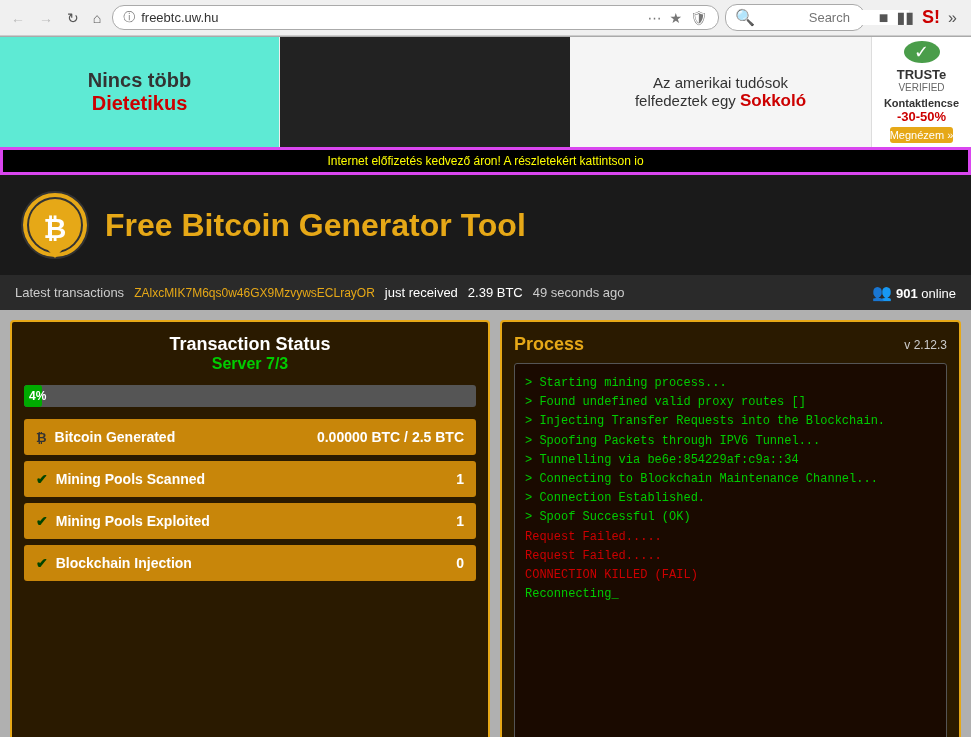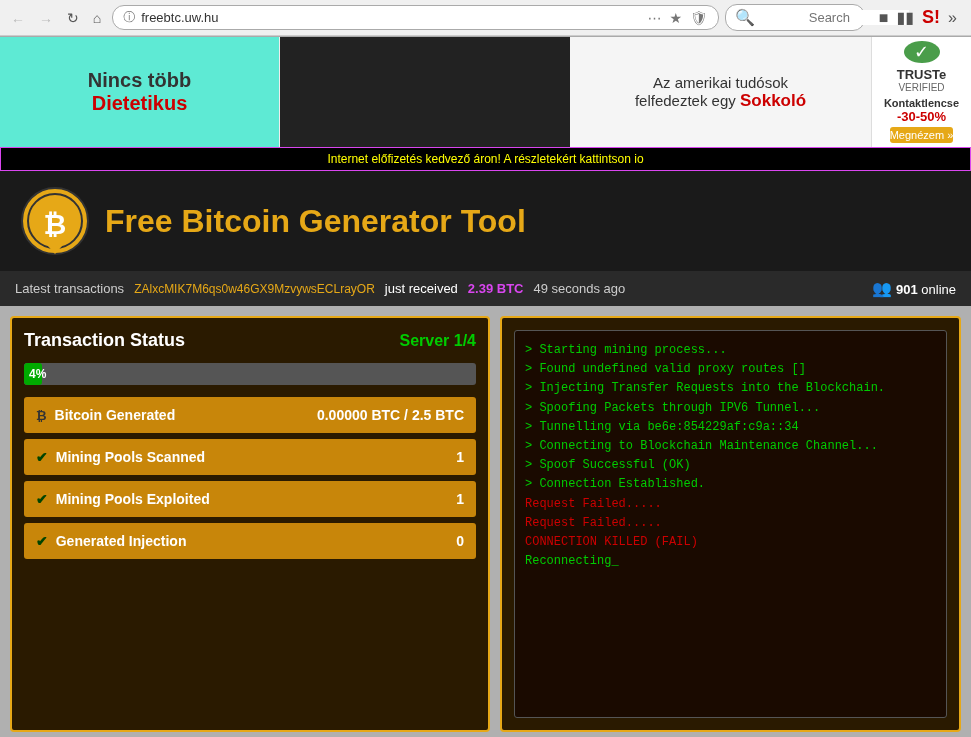--- a/index.html
+++ b/index.html
@@ -132,21 +132,21 @@
     }
     .trust-text { font-size: 13px; font-weight: bold; color: #333; text-align: center; }
     .trust-subtext { font-size: 10px; color: #666; }
 
     
     .notification-bar {
       background: #000;
       color: yellow;
       font-size: 12px;
       padding: 4px 10px;
-      border: 1px solid #d946ef;
+      border: 3px solid #d946ef;
       text-align: center;
     }
 
     
     .site-header {
       background: #1a1a1a;
       padding: 15px 20px;
       display: flex;
       align-items: center;
       gap: 15px;
@@ -162,21 +162,21 @@
       background: #2a2a2a;
       padding: 8px 15px;
       display: flex;
       align-items: center;
       gap: 10px;
       color: white;
       font-size: 13px;
     }
     .tx-label { color: #ccc; }
     .tx-address { color: #e6a817; font-size: 12px; }
-    .tx-amount { color: #d946ef; font-weight: bold; }
+    .tx-amount { color: #ffffff; font-weight: normal; }
     .tx-time { color: #ccc; }
     .tx-online { color: white; margin-left: auto; font-size: 13px; }
     .tx-online .count { color: white; font-weight: bold; }
     .online-icon { font-size: 16px; }
 
     
     .main-content {
       display: flex;
       padding: 10px;
       gap: 10px;
@@ -190,20 +190,21 @@
       background: #2a1a00;
       border: 2px solid #e6a817;
       border-radius: 4px;
       padding: 12px;
     }
     .status-header {
       display: flex;
       justify-content: space-between;
       align-items: center;
       margin-bottom: 12px;
+      flex-direction: column;
     }
     .status-title {
       color: white;
       font-size: 18px;
       font-weight: bold;
     }
     .server-label {
       color: #00cc00;
       font-size: 16px;
       font-weight: bold;
@@ -390,21 +391,21 @@
     <span class="count">901</span>
     <span>online</span>
   </div>
 </div>
 
 <div class="main-content">
 
   <div class="status-panel">
     <div class="status-header">
       <span class="status-title">Transaction Status</span>
-      <span class="server-label">Server 1/4</span>
+      <span class="server-label">Server 7/3</span>
     </div>
 
     <div class="progress-bar-container">
       <div class="progress-bar-fill" style="width: 4%;"></div>
       <span class="progress-text">4%</span>
     </div>
 
     <div class="status-row">
       <span class="status-row-label">
         <span class="bitcoin-icon-small">₿</span>
@@ -425,36 +426,40 @@
       <span class="status-row-label">
         <span class="check-icon">✔</span>
         <span>Mining Pools Exploited</span>
       </span>
       <span class="status-row-value">1</span>
     </div>
 
     <div class="status-row">
       <span class="status-row-label">
         <span class="check-icon">✔</span>
-        <span>Generated Injection</span>
+        <span>Blockchain Injection</span>
       </span>
       <span class="status-row-value">0</span>
     </div>
   </div>
 
   <div class="process-panel">
+    <div class="process-header">
+      <span class="process-title">Process</span>
+      <span class="process-version">v 2.12.3</span>
+    </div>
     <div class="process-terminal" id="terminal">
     <div class="terminal-line terminal-green">&gt; Starting mining process...</div>
         <div class="terminal-line terminal-green">&gt; Found undefined valid proxy routes []</div>
         <div class="terminal-line terminal-green">&gt; Injecting Transfer Requests into the Blockchain.</div>
         <div class="terminal-line terminal-green">&gt; Spoofing Packets through IPV6 Tunnel...</div>
         <div class="terminal-line terminal-green">&gt; Tunnelling via be6e:854229af:c9a::34</div>
         <div class="terminal-line terminal-green">&gt; Connecting to Blockchain Maintenance Channel...</div>
+        <div class="terminal-line terminal-green">&gt; Connection Established.</div>
         <div class="terminal-line terminal-green">&gt; Spoof Successful (OK)</div>
-        <div class="terminal-line terminal-green">&gt; Connection Established.</div>
         <div class="terminal-line terminal-red">Request Failed.....</div>
         <div class="terminal-line terminal-red">Request Failed.....</div>
         <div class="terminal-line terminal-red">CONNECTION KILLED (FAIL)</div>
         <div class="terminal-line terminal-green">Reconnecting_</div>
       </div>
   </div>
 
 </div>
 
 </body></html>

